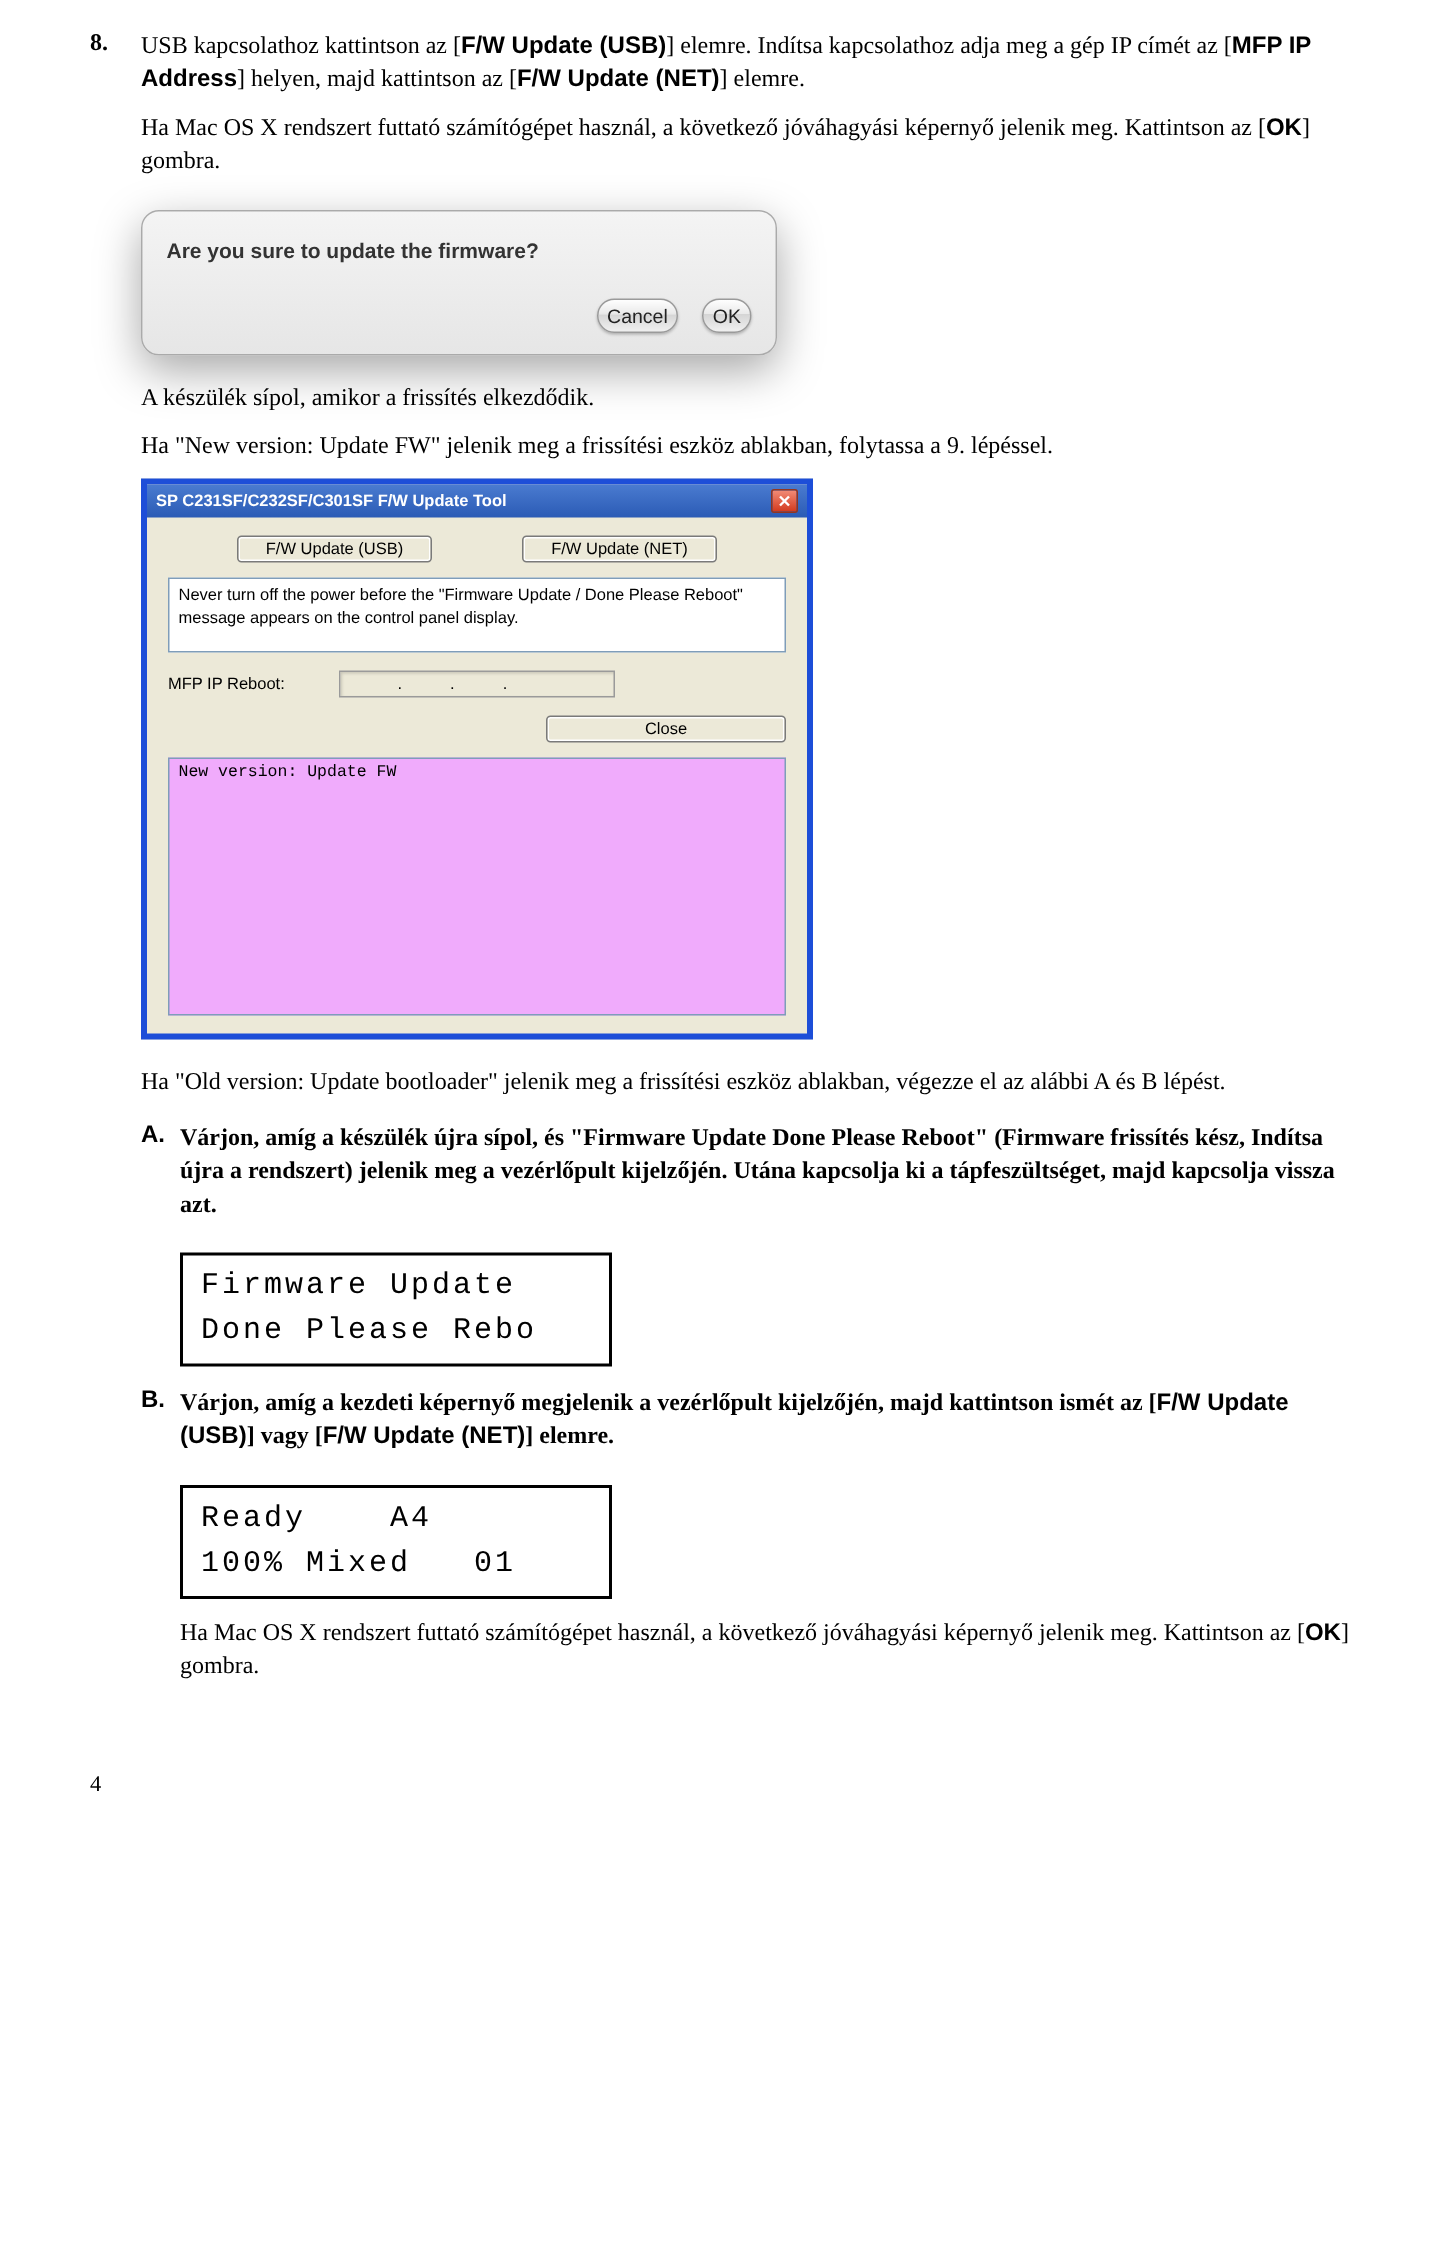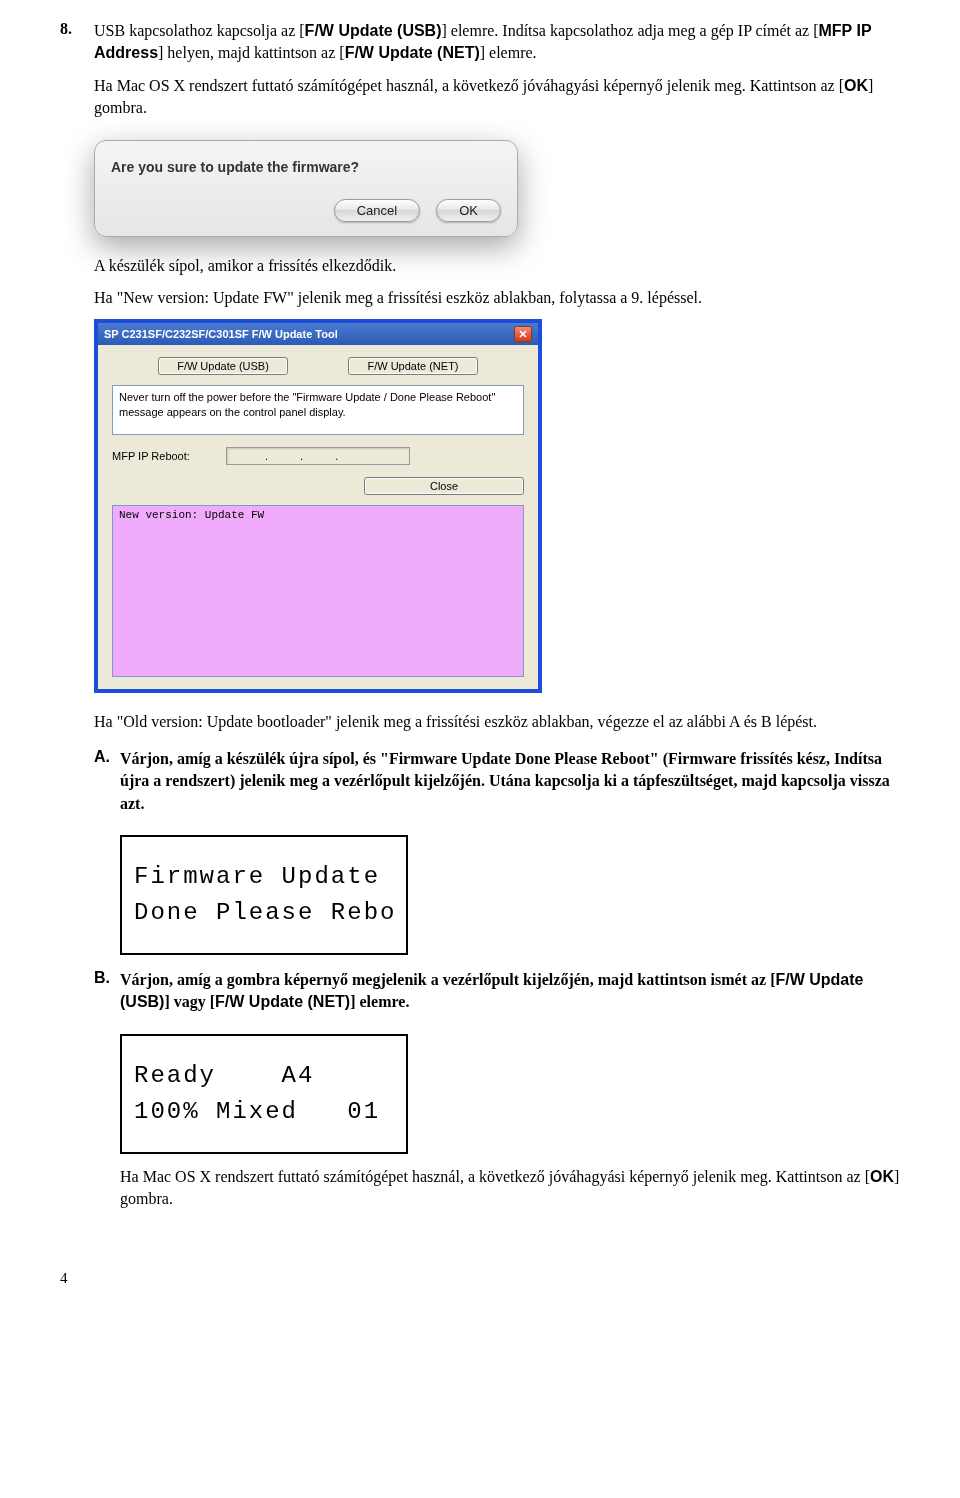--- a/index.html
+++ b/index.html
@@ -40,21 +40,21 @@
     padding: 18px 16px 14px 16px;
     font-family: "Lucida Grande", Arial, sans-serif;
     font-size: 14px;
     color: #333;
   }
   .mac-dialog .msg { font-weight: bold; margin-bottom: 24px; }
   .mac-btnrow { display: flex; justify-content: flex-end; gap: 16px; }
   .mac-btn {
     border: 1px solid #9a9a9a;
     border-radius: 12px;
-    padding: 3px 22px;
+    padding: 3px 6px;
     background: linear-gradient(#fefefe,#e9e9e9 45%,#d5d5d5 46%,#f0f0f0);
     font-size: 13px;
     color: #222;
     box-shadow: 0 1px 2px rgba(0,0,0,0.25);
     cursor: pointer;
     font-family: "Lucida Grande", Arial, sans-serif;
   }
 
   .win {
     width: 440px;
@@ -141,43 +141,43 @@
   .sub .letter {
     font-family: Arial, Helvetica, sans-serif;
     font-weight: bold;
     width: 26px; flex: 0 0 26px;
   }
   .sub .sbody { flex: 1; }
 
   .lcd {
     margin: 10px 0 2px 60px;
     border: 2px solid #000;
-    padding: 22px 12px;
+    padding: 6px 12px;
     font-family: "Courier New", monospace;
     letter-spacing: 2px;
-    font-size: 24px;
+    font-size: 20px;
     line-height: 1.5;
     white-space: pre;
     width: 260px;
   }
 
   .footnum {
     position: relative;
     margin-top: 60px;
     font-size: 15px;
   }
 </style>
 </head>
 <body>
 
 <div class="step8">
   <div class="num">8.</div>
   <div class="body">
     <p>
-      <span>USB kapcsolathoz kapcsolja az [</span><span class="sans">F/W Update (USB)</span><span>] elemre. Indítsa kapcsolathoz adja meg a gép IP címét az [</span><span class="sans">MFP IP Address</span><span>] helyen, majd kattintson az [</span><span class="sans">F/W Update (NET)</span><span>] elemre.</span>
+      <span>USB kapcsolathoz kattintson az [</span><span class="sans">F/W Update (USB)</span><span>] elemre. Indítsa kapcsolathoz adja meg a gép IP címét az [</span><span class="sans">MFP IP Address</span><span>] helyen, majd kattintson az [</span><span class="sans">F/W Update (NET)</span><span>] elemre.</span>
     </p>
     <p>
       <span>Ha Mac OS X rendszert futtató számítógépet használ, a következő jóváhagyási képernyő jelenik meg. Kattintson az [</span><span class="sans">OK</span><span>] gombra.</span>
     </p>
   </div>
 </div>
 
 <div class="mac-dialog">
   <div class="msg">Are you sure to update the firmware?</div>
   <div class="mac-btnrow">
@@ -233,21 +233,21 @@
     <p class="bold">Várjon, amíg a készülék újra sípol, és "Firmware Update Done Please Reboot" (Firmware frissítés kész, Indítsa újra a rendszert) jelenik meg a vezérlőpult kijelzőjén. Utána kapcsolja ki a tápfeszültséget, majd kapcsolja vissza azt.</p>
   </div>
 </div>
 <div class="lcd">Firmware Update
 Done Please Rebo</div>
 
 <div class="sub">
   <div class="letter">B.</div>
   <div class="sbody">
     <p class="bold">
-      <span>Várjon, amíg a gombra képernyő megjelenik a vezérlőpult kijelzőjén, majd kattintson ismét az [</span><span class="sans">F/W Update (USB)</span><span>] vagy [</span><span class="sans">F/W Update (NET)</span><span>] elemre.</span>
+      <span>Várjon, amíg a kezdeti képernyő megjelenik a vezérlőpult kijelzőjén, majd kattintson ismét az [</span><span class="sans">F/W Update (USB)</span><span>] vagy [</span><span class="sans">F/W Update (NET)</span><span>] elemre.</span>
     </p>
   </div>
 </div>
 <div class="lcd">Ready    A4
 100% Mixed   01</div>
 
 <p style="margin-left:60px; margin-top:12px;">
   <span>Ha Mac OS X rendszert futtató számítógépet használ, a következő jóváhagyási képernyő jelenik meg. Kattintson az [</span><span class="sans">OK</span><span>] gombra.</span>
 </p>
 

